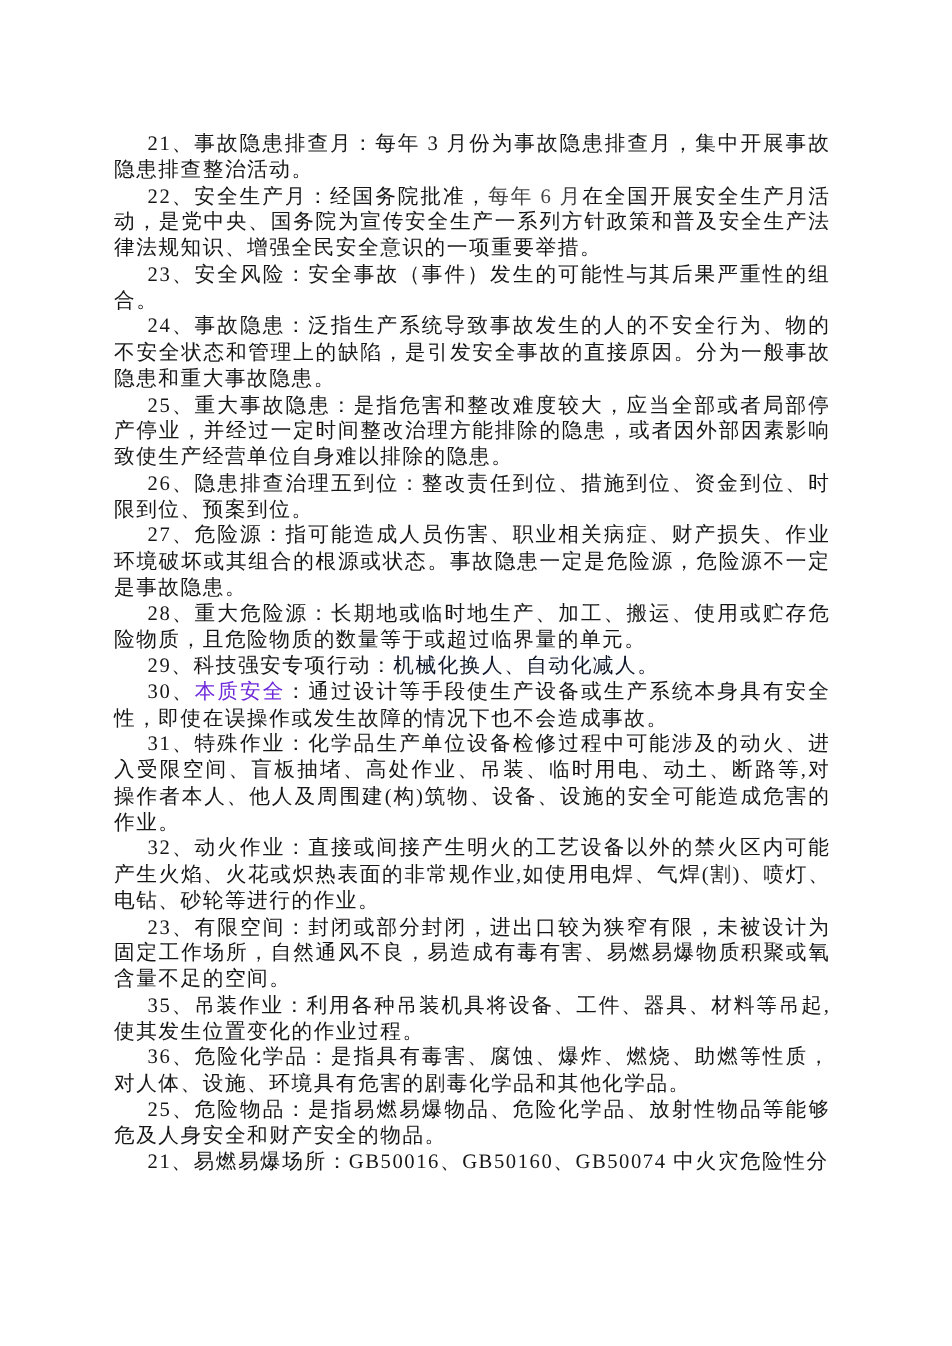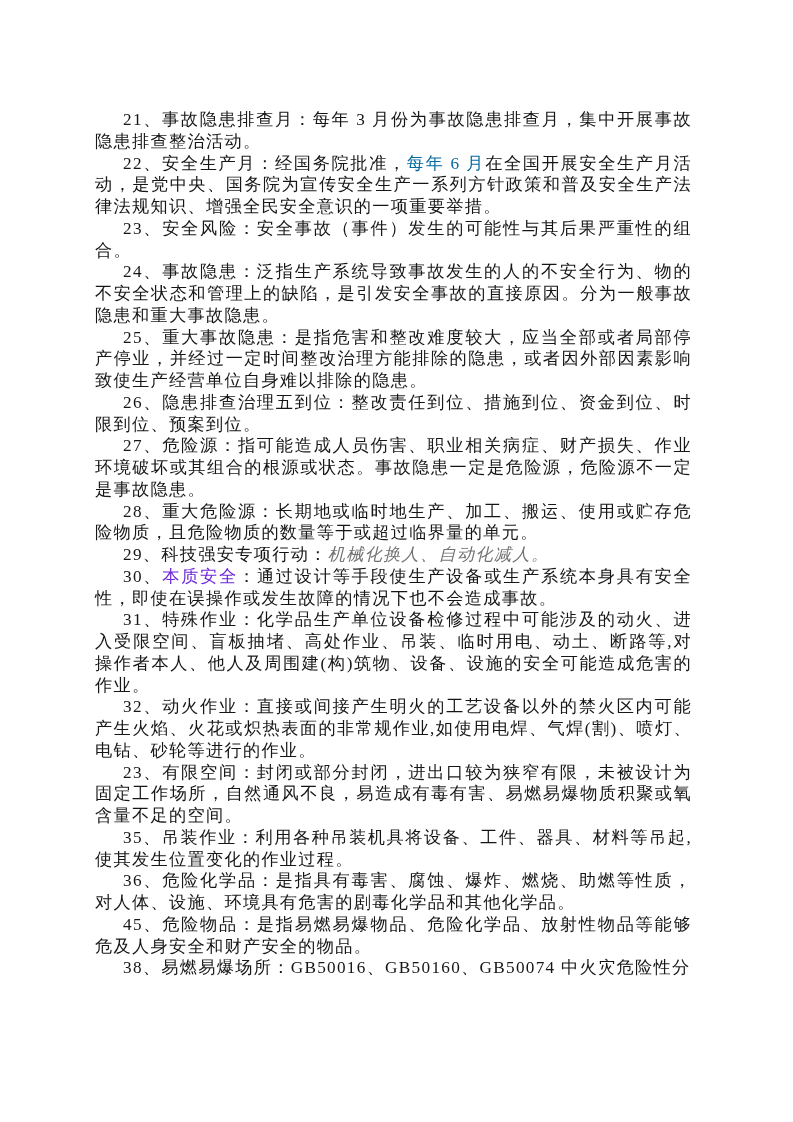--- a/index.html
+++ b/index.html
@@ -38,30 +38,30 @@
     text-align: justify;
     text-justify: inter-character;
   }
 </style>
 </head>
 <body style="background: rgb(255, 255, 255);">
 
 <div class="page">
   <div class="doc" id="doc-body" style="color: rgb(22, 22, 22);">
       <p class="para"><span>21、事故隐患排查月：每年 3 月份为事故隐患排查月，集中开展事故隐患排查整治活动。</span></p>
-      <p class="para"><span>22、安全生产月：经国务院批准，</span><span style="color: #0369a1;">每年 6 月</span><span>在全国开展安全生产月活动，是党中央、国务院为宣传安全生产一系列方针政策和普及安全生产法律法规知识、增强全民安全意识的一项重要举措。</span></p>
+      <p class="para"><span>22、安全生产月：经国务院批准，</span><span style="color: #404040;">每年 6 月</span><span>在全国开展安全生产月活动，是党中央、国务院为宣传安全生产一系列方针政策和普及安全生产法律法规知识、增强全民安全意识的一项重要举措。</span></p>
       <p class="para"><span>23、安全风险：安全事故（事件）发生的可能性与其后果严重性的组合。</span></p>
       <p class="para"><span>24、事故隐患：泛指生产系统导致事故发生的人的不安全行为、物的不安全状态和管理上的缺陷，是引发安全事故的直接原因。分为一般事故隐患和重大事故隐患。</span></p>
       <p class="para"><span>25、重大事故隐患：是指危害和整改难度较大，应当全部或者局部停产停业，并经过一定时间整改治理方能排除的隐患，或者因外部因素影响致使生产经营单位自身难以排除的隐患。</span></p>
       <p class="para"><span>26、隐患排查治理五到位：整改责任到位、措施到位、资金到位、时限到位、预案到位。</span></p>
       <p class="para"><span>27、危险源：指可能造成人员伤害、职业相关病症、财产损失、作业环境破坏或其组合的根源或状态。事故隐患一定是危险源，危险源不一定是事故隐患。</span></p>
       <p class="para"><span>28、重大危险源：长期地或临时地生产、加工、搬运、使用或贮存危险物质，且危险物质的数量等于或超过临界量的单元。</span></p>
-      <p class="para"><span>29、科技强安专项行动：</span><span style="color: #737373; font-style: italic;">机械化换人、自动化减人。</span></p>
+      <p class="para"><span>29、科技强安专项行动：</span><span style="color: #0f172a;">机械化换人、自动化减人。</span></p>
       <p class="para"><span>30、</span><span style="color: #6d28d9;">本质安全</span><span>：通过设计等手段使生产设备或生产系统本身具有安全性，即使在误操作或发生故障的情况下也不会造成事故。</span></p>
       <p class="para"><span>31、特殊作业：化学品生产单位设备检修过程中可能涉及的动火、进入受限空间、盲板抽堵、高处作业、吊装、临时用电、动土、断路等,对操作者本人、他人及周围建(构)筑物、设备、设施的安全可能造成危害的作业。</span></p>
       <p class="para"><span>32、动火作业：直接或间接产生明火的工艺设备以外的禁火区内可能产生火焰、火花或炽热表面的非常规作业,如使用电焊、气焊(割)、喷灯、电钻、砂轮等进行的作业。</span></p>
       <p class="para"><span>23、有限空间：封闭或部分封闭，进出口较为狭窄有限，未被设计为固定工作场所，自然通风不良，易造成有毒有害、易燃易爆物质积聚或氧含量不足的空间。</span></p>
       <p class="para"><span>35、吊装作业：利用各种吊装机具将设备、工件、器具、材料等吊起,使其发生位置变化的作业过程。</span></p>
       <p class="para"><span>36、危险化学品：是指具有毒害、腐蚀、爆炸、燃烧、助燃等性质，对人体、设施、环境具有危害的剧毒化学品和其他化学品。</span></p>
-      <p class="para"><span>45、危险物品：是指易燃易爆物品、危险化学品、放射性物品等能够危及人身安全和财产安全的物品。</span></p>
-      <p class="para"><span>38、易燃易爆场所：GB50016、GB50160、GB50074 中火灾危险性分</span></p>
+      <p class="para"><span>25、危险物品：是指易燃易爆物品、危险化学品、放射性物品等能够危及人身安全和财产安全的物品。</span></p>
+      <p class="para"><span>21、易燃易爆场所：GB50016、GB50160、GB50074 中火灾危险性分</span></p>
     </div>
 </div>
 
 </body></html>

